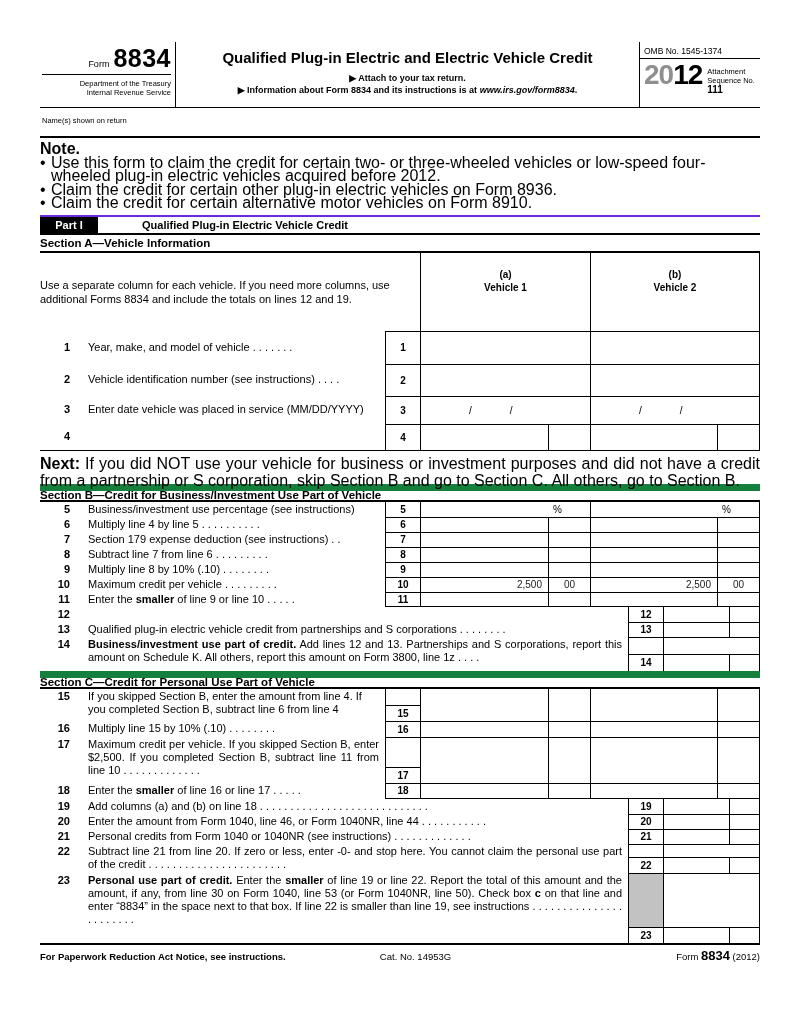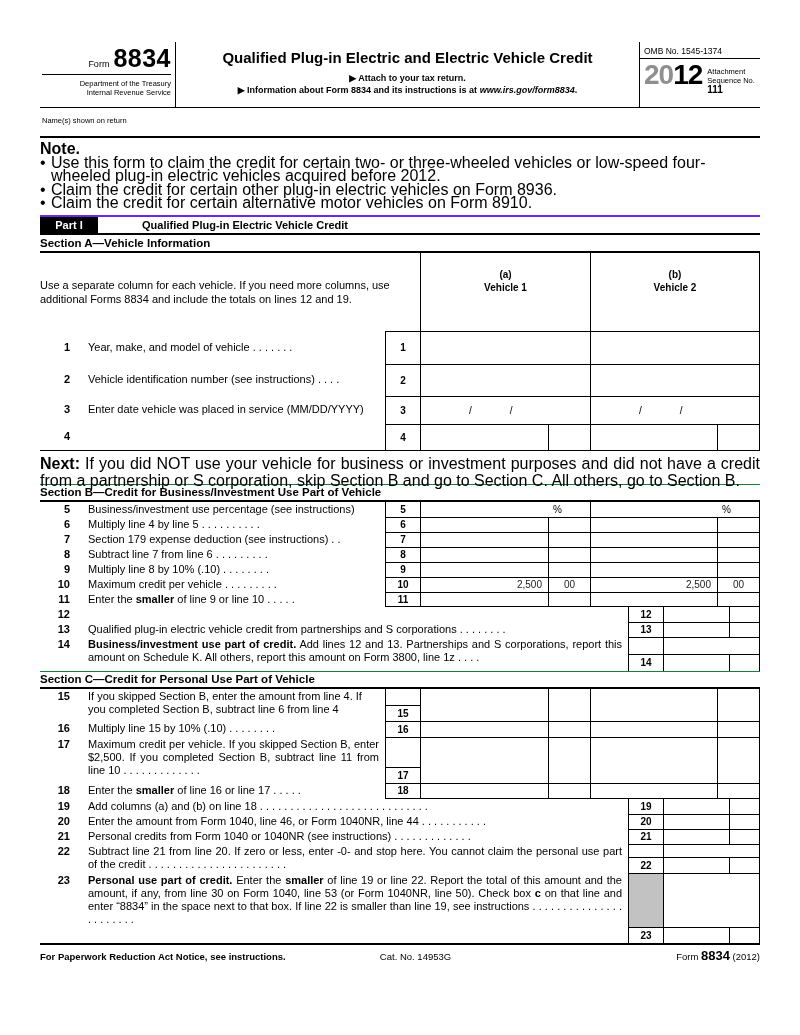--- a/index.html
+++ b/index.html
@@ -41,21 +41,21 @@
   .note-head { font-weight:bold; }
   .note-li { display:flex; }
   .note-li .bch { width:11px; }
   .note-li .btx { flex:1; }
 
   
   .part-bar { height:18px; border-bottom:2px solid #000; align-items:stretch; }
   .part-label { background:#000; color:#fff; font-weight:bold; font-size:11px; width:58px; display:flex; align-items:center; justify-content:center; }
   .part-title { font-weight:bold; font-size:11px; display:flex; align-items:center; margin-left:44px; }
   .section-bar { height:18px; border-bottom:2px solid #000; font-weight:bold; font-size:11.5px; display:flex; align-items:center; }
-  .bt1 { border-top:1px solid #15803d; }
+  .bt1 { border-top:7px solid #15803d; }
 
   
   .trow { display:flex; width:720px; }
   .desc { width:345px; display:flex; align-items:center; font-size:11px; line-height:13px; padding-right:6px; }
   .desc.top { align-items:flex-start; padding-top:1px; }
   .desc.wide { width:588px; }
   .ln { width:30px; text-align:right; font-weight:bold; flex:none; }
   .dtext { flex:1; margin-left:18px; }
   .just { text-align:justify; }
   .numbox { width:35px; font-size:10px; font-weight:bold; display:flex; align-items:center; justify-content:center; flex:none; }

